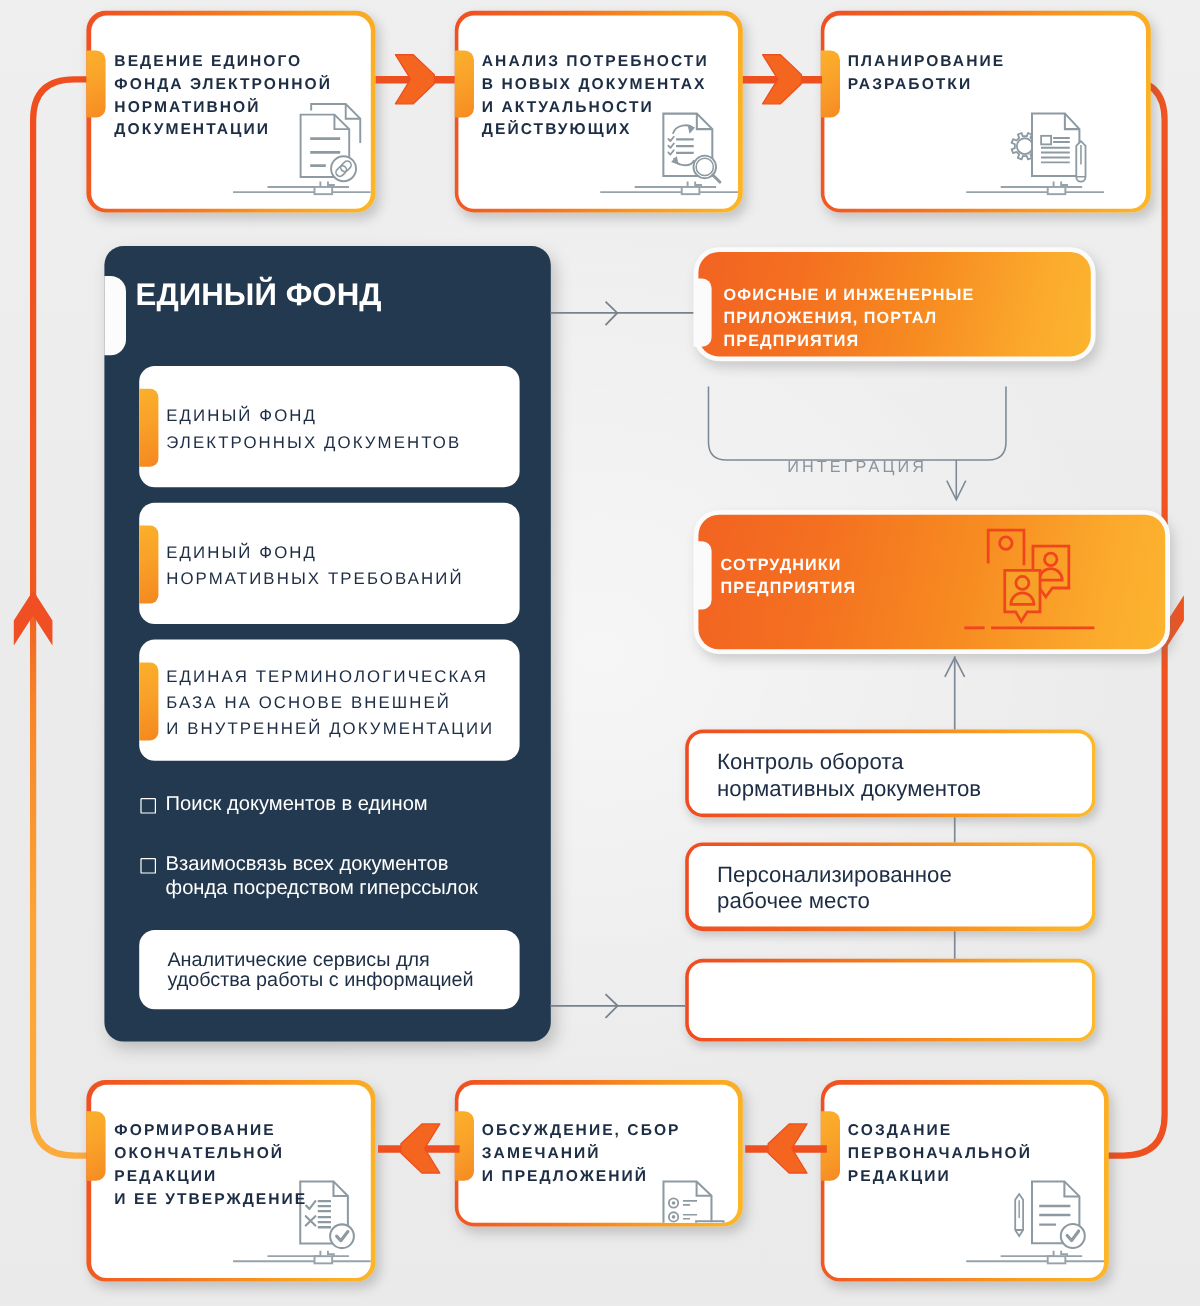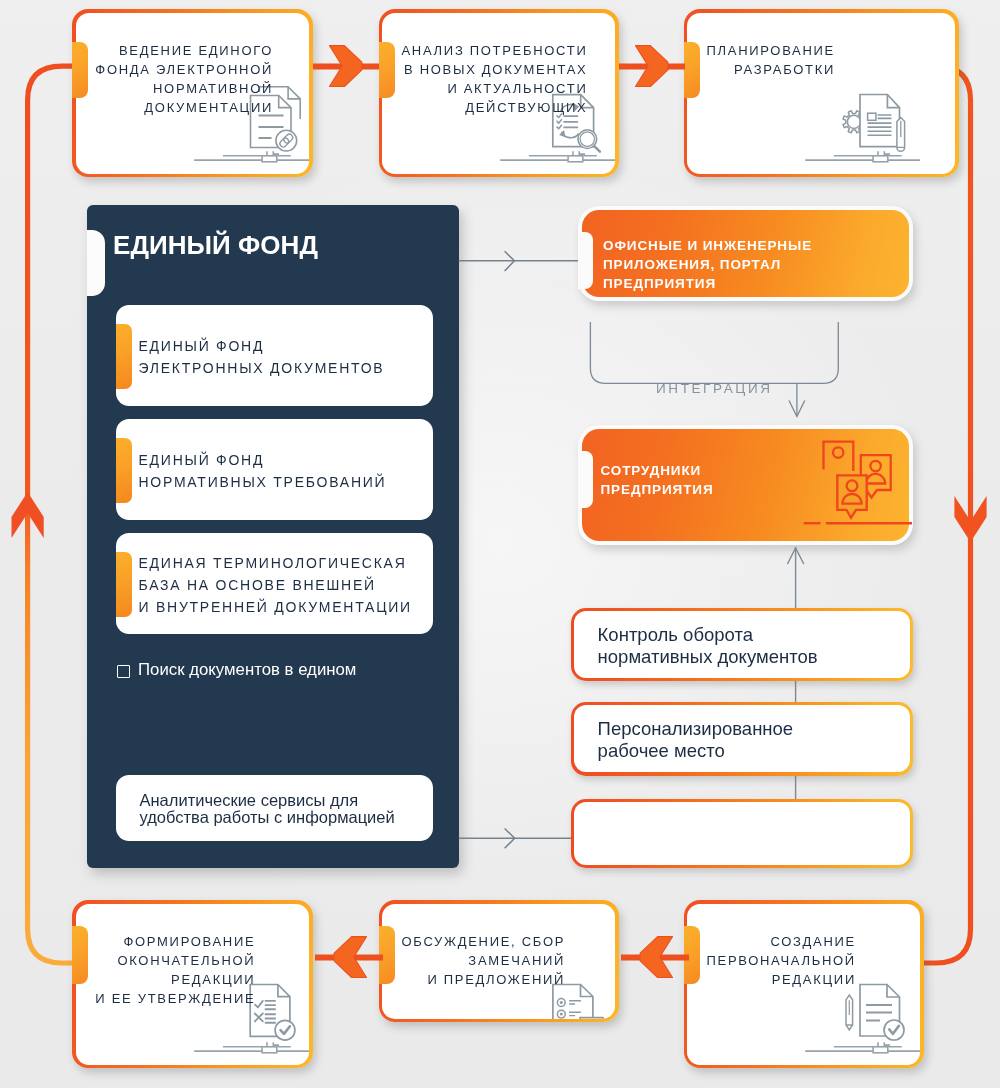--- a/index.html
+++ b/index.html
@@ -14,24 +14,24 @@
   .abs{position:absolute;}
 
   
   .fbox{position:absolute;border-radius:16px;
         background:linear-gradient(100deg,#f04e23 0%,#f4731f 38%,#f99a20 70%,#fcb827 100%);
         box-shadow:3px 5px 9px rgba(90,90,90,0.28);}
   .fbox > .inner{position:absolute;inset:3.5px;border-radius:13px;background:#fff;overflow:hidden;}
   .ftab{position:absolute;left:0;border-radius:0 8px 8px 0;
         background:linear-gradient(150deg,#fbb02a 0%,#faa42a 40%,#f68a22 100%);}
 
-  .btxt{position:absolute;color:#1d2d44;font-weight:400;text-align:right;}
+  .btxt{position:absolute;color:#1d2d44;font-weight:700;}
 
   
-  #panel{position:absolute;background:#23394f;border-radius:6px;
+  #panel{position:absolute;background:#23394f;border-radius:16px;
          box-shadow:4px 6px 12px rgba(90,90,90,0.3);}
   #panel-tab{position:absolute;background:#fcfcfc;border-radius:0 13px 13px 0;}
   #panel-title{position:absolute;color:#fff;font-weight:700;letter-spacing:.4px;}
   .pcard{position:absolute;background:#fff;border-radius:13px;}
   .pcard .ptab{position:absolute;left:0px;border-radius:0 7px 7px 0;
         background:linear-gradient(160deg,#fbb02a 0%,#f9a028 45%,#f4881f 100%);}
   .pcard .ptxt{position:absolute;color:#1d2d44;font-weight:400;}
   .bullet{position:absolute;color:#fff;font-weight:400;}
   .bullet .bx{position:absolute;left:1px;top:5px;width:10.5px;height:10.5px;border:1.5px solid #fff;border-radius:1px;}
 
@@ -236,20 +236,27 @@
         <div>И ВНУТРЕННЕЙ ДОКУМЕНТАЦИИ</div>
       </div>
     </div>
 
     <div class="bullet" style="left:29px;top:455px;width:330px;font-size:16.8px;line-height:20.6px">
       <span class="bx"></span>
       <div style="margin-left:22px">
         <div>Поиск документов в едином</div>
       </div>
     </div>
+    <div class="bullet" style="left:29px;top:505px;width:330px;font-size:16.8px;line-height:20.3px">
+      <span class="bx"></span>
+      <div style="margin-left:22px">
+        <div>Взаимосвязь всех документов</div>
+        <div>фонда посредством гиперссылок</div>
+      </div>
+    </div>
 
     <div class="pcard" style="left:28.5px;top:569.7px;width:317px;height:65.9px">
       <div class="ptxt" style="left:24px;top:17px;font-size:16.5px;line-height:17.3px;font-weight:400">
         <div>Аналитические сервисы для</div>
         <div>удобства работы с информацией</div>
       </div>
     </div>
   </div>
 
   <svg class="abs" style="left:455px;top:245px;width:130px;height:35px" viewBox="0 0 130 35">
@@ -267,21 +274,21 @@
     </div>
   </div>
 
   <svg class="abs" style="left:570px;top:320px;width:290px;height:105px" viewBox="0 0 290 105">
     <path d="M 20.4,2 L 20.4,48.3 Q 20.4,63.3 35.4,63.3 L 253.3,63.3 Q 268.3,63.3 268.3,48.3 L 268.3,2" stroke="#7d8996" stroke-width="1.3" fill="none"></path>
     <path d="M 226.9,63.3 L 226.9,96" stroke="#7d8996" stroke-width="1.3" fill="none"></path>
     <path d="M 219.0,80.5 L 226.9,96.5 L 234.8,80.5" stroke="#7d8996" stroke-width="1.3" fill="none"></path>
   </svg>
   <div class="abs" style="left:656px;top:381px;font-size:13.5px;letter-spacing:2.6px;color:#8a939d">ИНТЕГРАЦИЯ</div>
 
-  <div class="obox" style="left:578px;top:425px;width:335px;height:120px">
+  <div class="obox" style="left:578px;top:425px;width:397px;height:120px">
     <div class="ofill"></div>
     <div class="otab" style="top:26px;width:15px;height:57px"></div>
     <div class="otxt" style="left:22.5px;top:36px;font-size:13.5px;letter-spacing:0.9px;line-height:19.2px">
       <div>СОТРУДНИКИ</div>
       <div>ПРЕДПРИЯТИЯ</div>
     </div>
     <svg class="abs" style="left:230px;top:8px;width:110px;height:105px" viewBox="0 0 110 105">
       <g fill="none" stroke="#f0461e" stroke-width="2.3" stroke-linejoin="miter" stroke-linecap="butt">
 
         <path d="M 15.5,36.5 L 15.5,8.7 L 45.3,8.7 L 45.3,38.0"></path>

